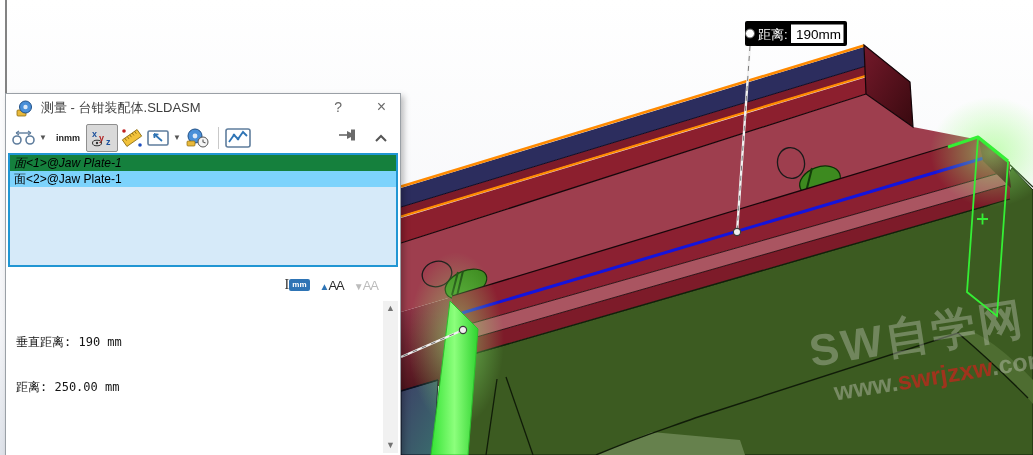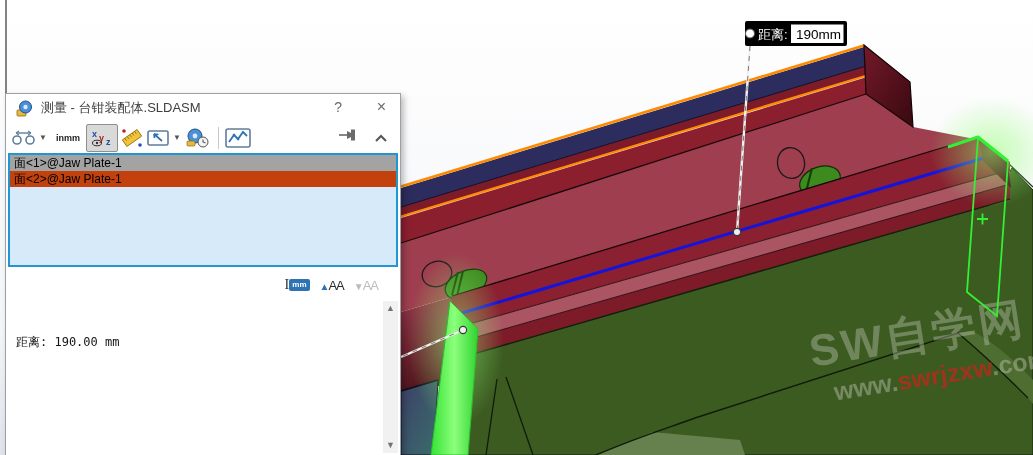--- a/index.html
+++ b/index.html
@@ -20,22 +20,22 @@
   .tool{height:24px;display:flex;align-items:center;justify-content:center;margin-right:2px;}
   .caret{font-size:8px;color:#555;margin:0 3px 0 1px;}
   .units{font:bold 9px/8px "Liberation Sans",sans-serif;color:#222;text-align:center;margin:15px 6px;}
   .pressed{background:#d9d9d9;border:1px solid #8f8f8f;border-radius:2px;padding:1px 3px;}
   .sep{width:1px;height:22px;background:#c9c9c9;margin:0 6px;}
   .pin-wrap{position:absolute;right:40px;top:33px;}
   .chev-wrap{position:absolute;right:12px;top:35px;}
   .sel-list{position:absolute;left:2px;top:59px;width:390px;height:114px;background:#d6eaf9;
             border:2px solid #2196d3;box-sizing:border-box;overflow:hidden;}
   .sel-row{height:16px;line-height:16px;font-size:12px;color:#000;padding-left:4px;white-space:nowrap;}
-  .row0{background:#a3a3a3;}
-  .row1{background:#c2410c;}
+  .row0{background:#15803d;font-style:italic;}
+  .row1{background:#7dd3fc;}
   .results{position:absolute;left:0;top:173px;right:0;bottom:0;background:#fff;}
   .res-icons{position:absolute;top:10px;right:22px;display:flex;align-items:center;gap:10px;}
   .imm-cursor{font-size:14px;color:#333;font-family:"Liberation Serif",serif;}
   .imm-box{background:#2e74b5;color:#fff;font:bold 8px/12px "Liberation Sans",sans-serif;
            padding:0 3px;border-radius:2px;}
   .fontbtn{font-weight:normal;font-size:13px;color:#2b2b2b;letter-spacing:-1px;}
   .fontbtn .arr{color:#2e74b5;font-size:10px;}
   .fontbtn.disabled{color:#bcbcbc;} .fontbtn.disabled .arr{color:#bcbcbc;}
   .res-text{position:absolute;left:10px;top:38px;font:12px/15px "DejaVu Sans Mono",monospace;
             color:#141414;white-space:pre;}
@@ -259,21 +259,22 @@
         <span class="imm-box">mm</span>
       </span>
       <span class="fontbtn">
         <span class="arr">▲</span><span>AA</span>
       </span>
       <span class="fontbtn disabled">
         <span class="arr">▼</span><span>AA</span>
       </span>
     </div>
     <div class="res-text">
-      <div class="res-line">距离: 190.00 mm</div>
+      <div class="res-line">垂直距离: 190 mm</div>
+      <div class="res-line">距离: 250.00 mm</div>
       
       
       
       
       
       
       
     </div>
     <div class="scrollbar">
       <div class="sb-arrow sb-up">▲</div>

